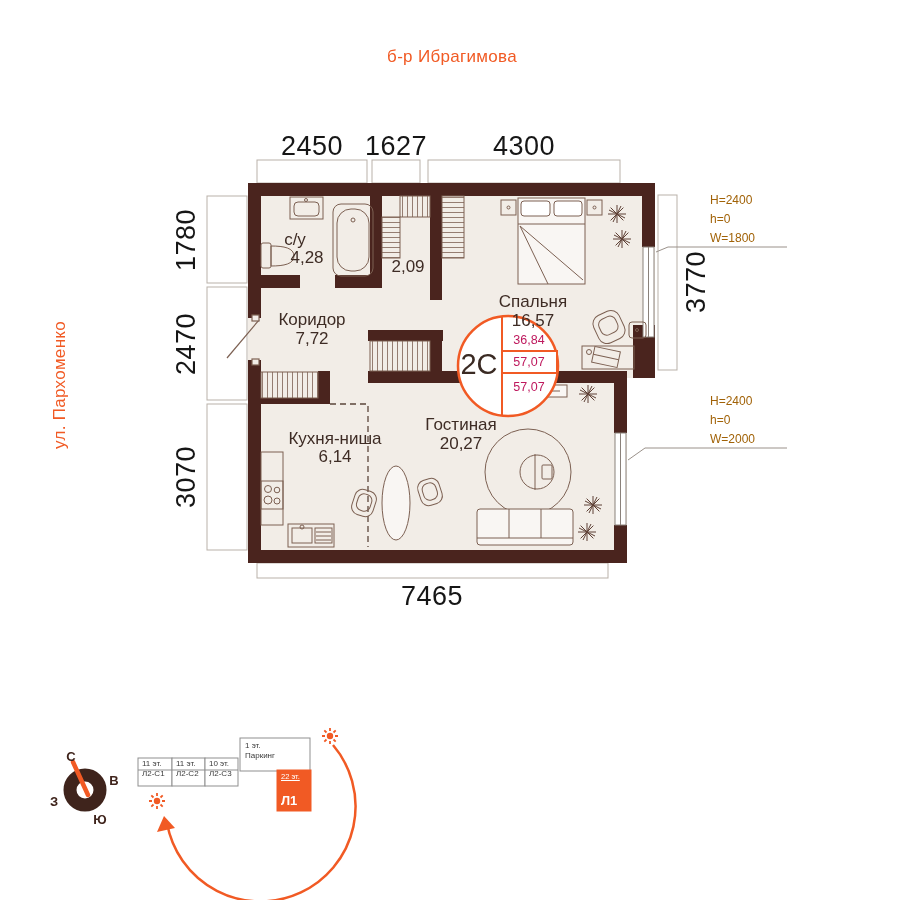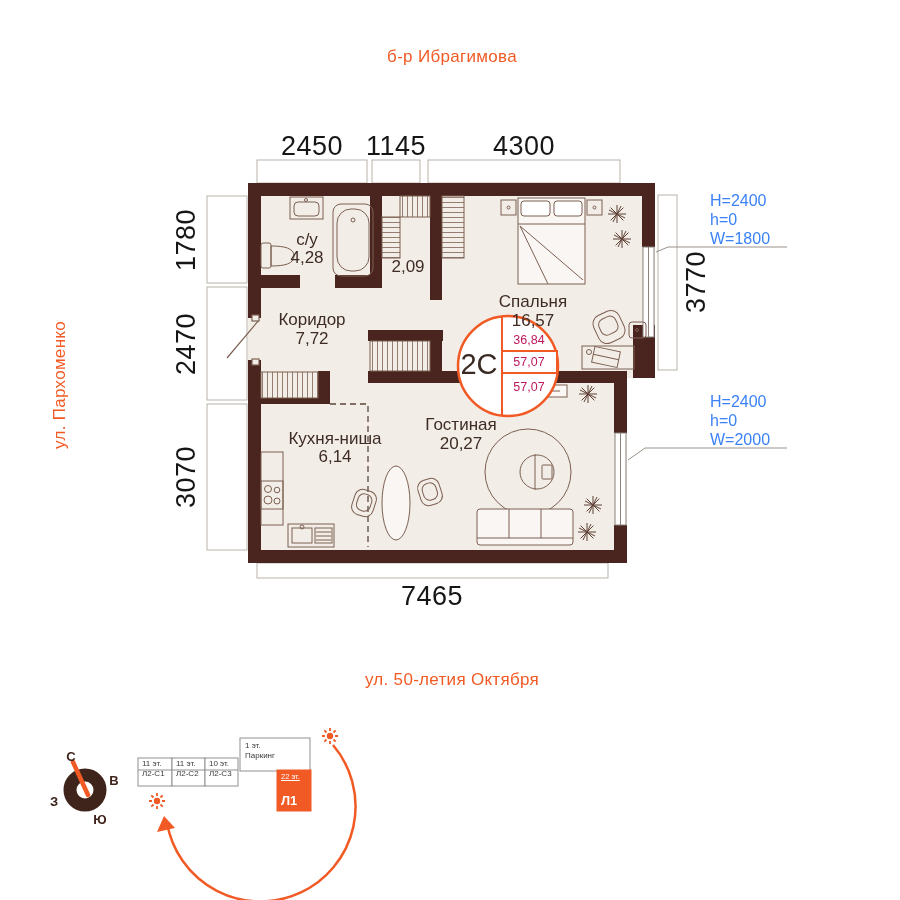--- a/index.html
+++ b/index.html
@@ -6,21 +6,21 @@
   #stage{position:relative;width:900px;height:900px;background:#ffffff;overflow:hidden;
          font-family:"Liberation Sans",sans-serif;}
   #plan-svg{position:absolute;left:0;top:0;}
   .lbl{position:absolute;transform:translate(-50%,-50%);white-space:nowrap;
        font-family:"Liberation Sans",sans-serif;color:#3e2c25;}
   .dim{font-size:27px;color:#161616;letter-spacing:.5px;}
   .vdim{transform:translate(-50%,-50%) rotate(-90deg);}
   .room{font-size:17px;line-height:19px;text-align:center;color:#42302а;}
   .street{font-size:17px;color:#f15a24;letter-spacing:.3px;}
   .vstreet{transform:translate(-50%,-50%) rotate(-90deg);}
-  .win-note{position:absolute;transform:none;font-size:16px;line-height:19px;color:#3b82f6;}
+  .win-note{position:absolute;transform:none;font-size:12px;line-height:19px;color:#a16207;}
   .badge-type{font-size:29px;color:#3a2a23;}
   .badge-val{font-size:12.5px;color:#be185d;}
   .compass-lbl{font-size:13px;font-weight:bold;color:#3f241c;}
   .site-lbl{position:absolute;transform:none;font-size:8px;line-height:10px;color:#3a3a3a;}
   .site-lbl.white{color:#ffffff;}
   .site-name{font-size:8px;}
   .tower-name{font-size:13px;font-weight:bold;}
 </style>
 </head>
 <body>
@@ -237,43 +237,42 @@
   <use href="#sun" x="330" y="736"></use>
   <use href="#sun" x="157" y="801"></use>
   <g>
     <path d="M333,745 A95,95 0 1 1 167,823" fill="none" stroke="#f15a24" stroke-width="2.5"></path>
     <polygon points="164,816 157,832 175,828" fill="#f15a24"></polygon>
   </g>
 </svg>
 
 <div class="lbl street" style="left:452px;top:57px;">б-р Ибрагимова</div>
 <div class="lbl street vstreet" style="left:60px;top:385px;">ул. Пархоменко</div>
-<div class="lbl street" style="left:452px;top:680px;">ул. 50-летия Октября</div>
 
 <div class="lbl dim" style="left:312px;top:146px;text-align:center;">2450</div>
-<div class="lbl dim" style="left:396px;top:146px;">1145</div>
+<div class="lbl dim" style="left:396px;top:146px;">1627</div>
 <div class="lbl dim" style="left:524px;top:146px;">4300</div>
 <div class="lbl dim vdim" style="left:186px;top:240px;">1780</div>
 <div class="lbl dim vdim" style="left:186px;top:344px;">2470</div>
 <div class="lbl dim vdim" style="left:186px;top:477px;">3070</div>
 <div class="lbl dim vdim" style="left:696px;top:282px;">3770</div>
 <div class="lbl dim" style="left:432px;top:596px;">7465</div>
 
 <div class="win-note" style="left:710px;top:191px;">
   <div>H=2400</div>
   <div>h=0</div>
   <div>W=1800</div>
 </div>
 <div class="win-note" style="left:710px;top:392px;">
   <div>H=2400</div>
   <div>h=0</div>
   <div>W=2000</div>
 </div>
 
-<div class="lbl room" style="left:307px;top:239px;">с/у</div>
+<div class="lbl room" style="left:295px;top:239px;">с/у</div>
 <div class="lbl room" style="left:307px;top:257px;">4,28</div>
 <div class="lbl room" style="left:408px;top:266px;">2,09</div>
 <div class="lbl room" style="left:533px;top:301px;">Спальня</div>
 <div class="lbl room" style="left:533px;top:320px;">16,57</div>
 <div class="lbl room" style="left:312px;top:319px;">Коридор</div>
 <div class="lbl room" style="left:312px;top:338px;">7,72</div>
 <div class="lbl room" style="left:335px;top:438px;">Кухня-ниша</div>
 <div class="lbl room" style="left:335px;top:456px;">6,14</div>
 <div class="lbl room" style="left:461px;top:424px;">Гостиная</div>
 <div class="lbl room" style="left:461px;top:443px;">20,27</div>

